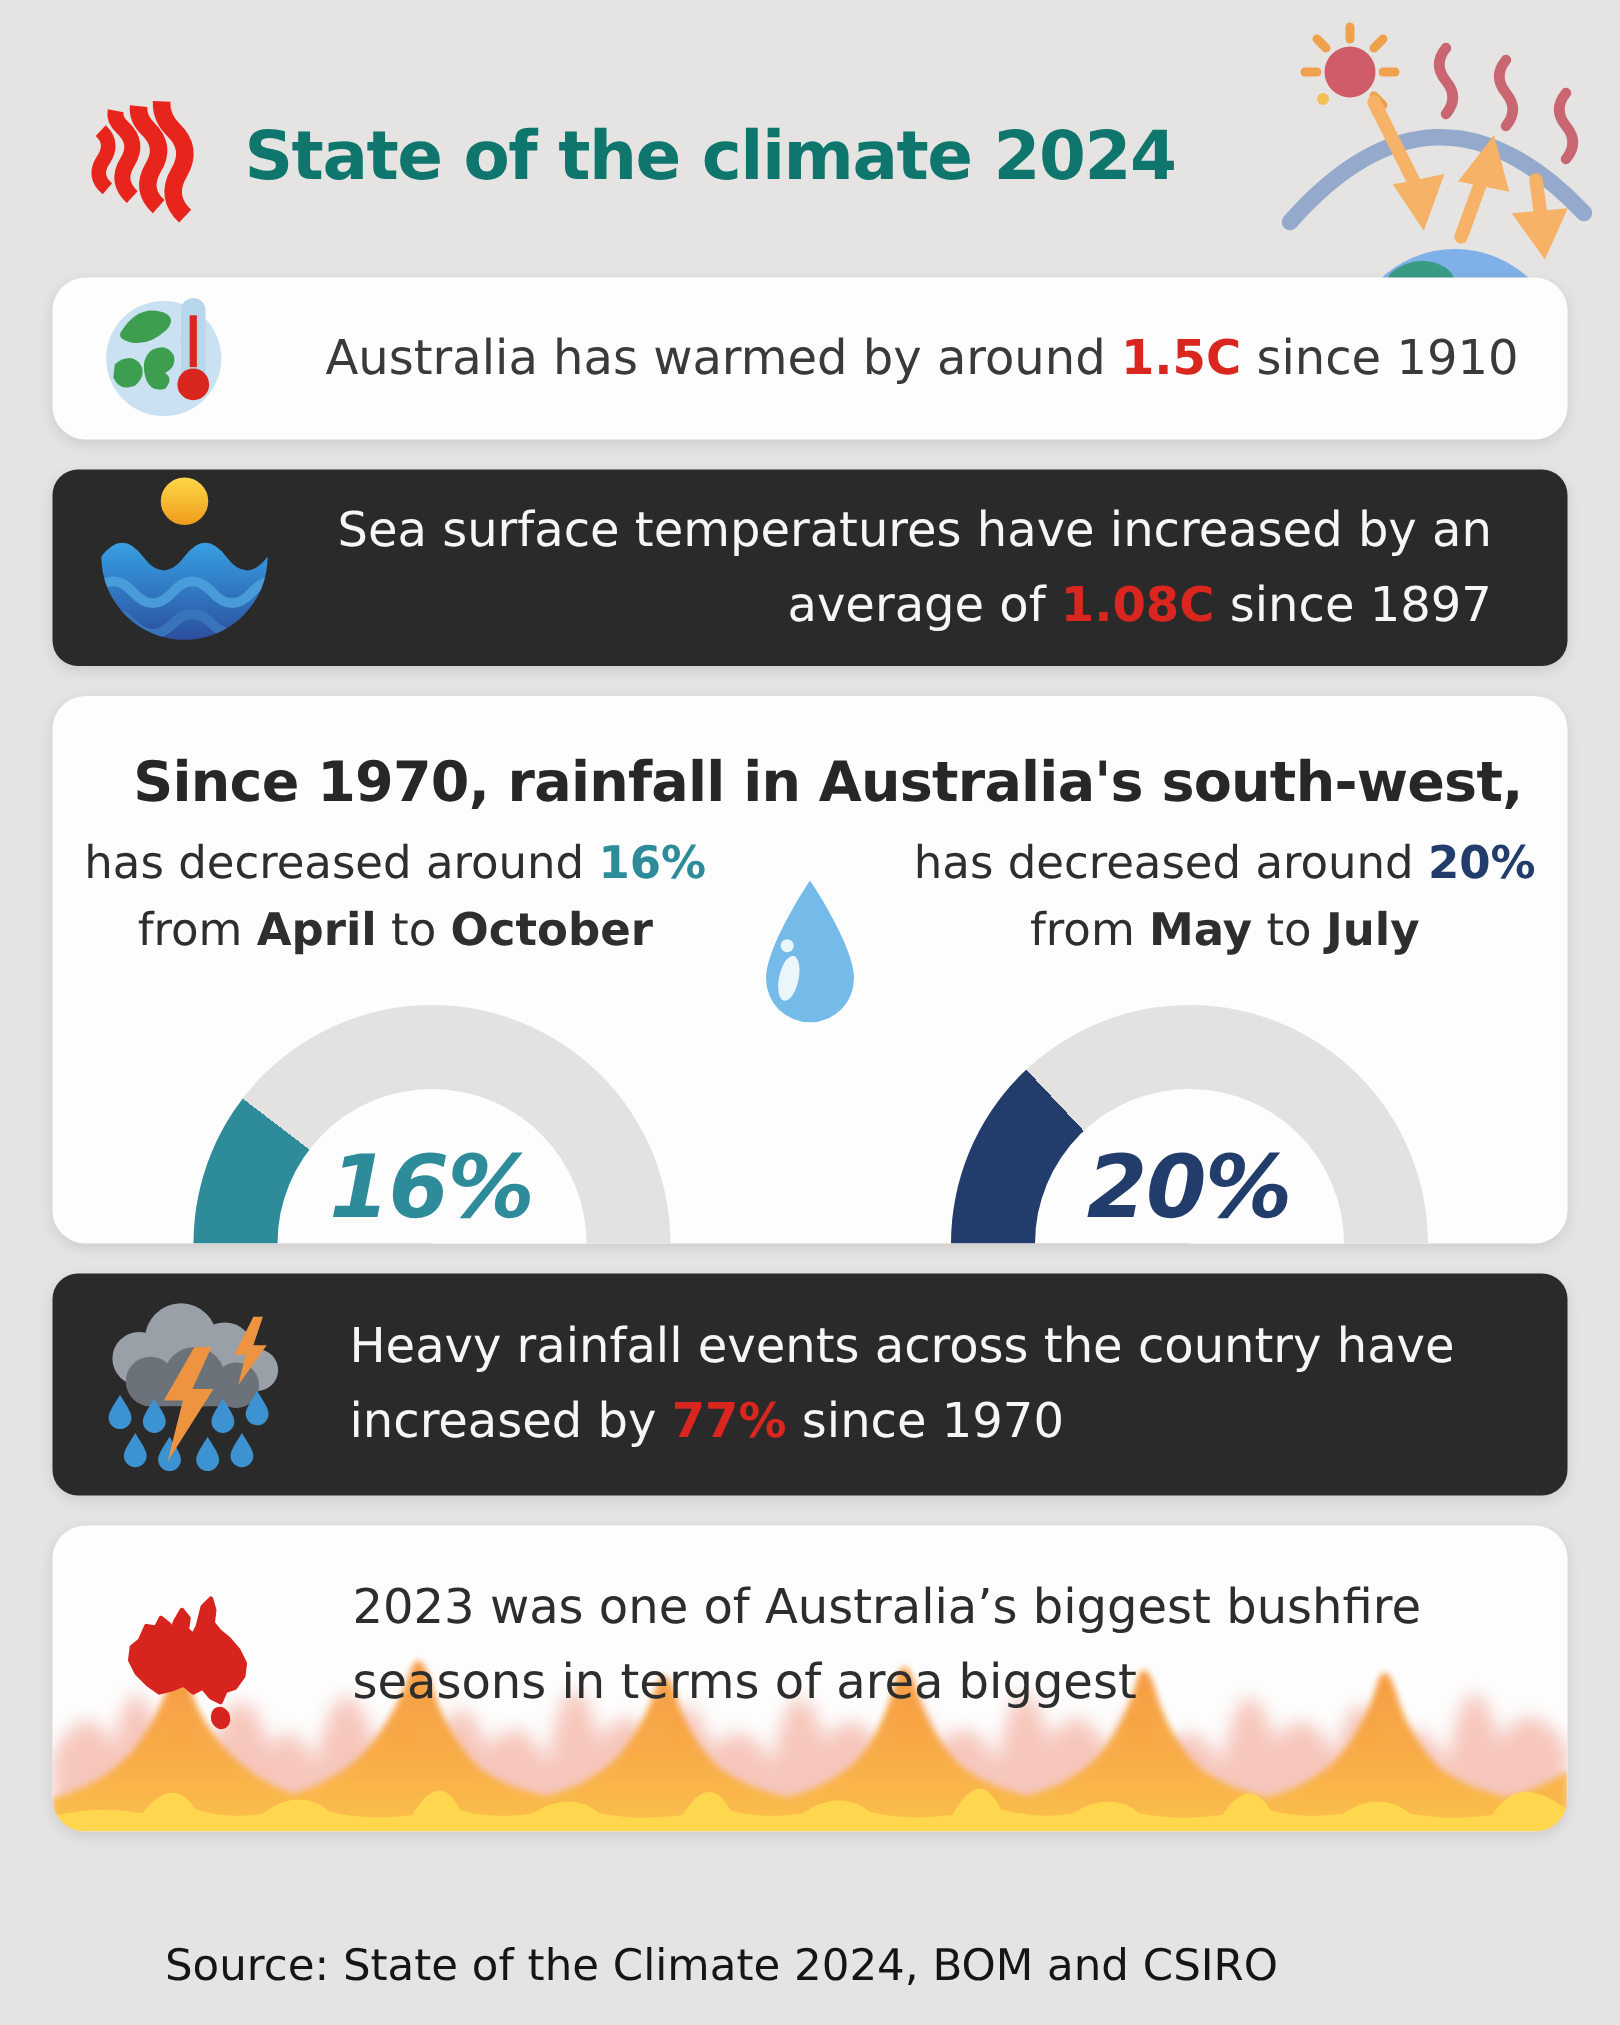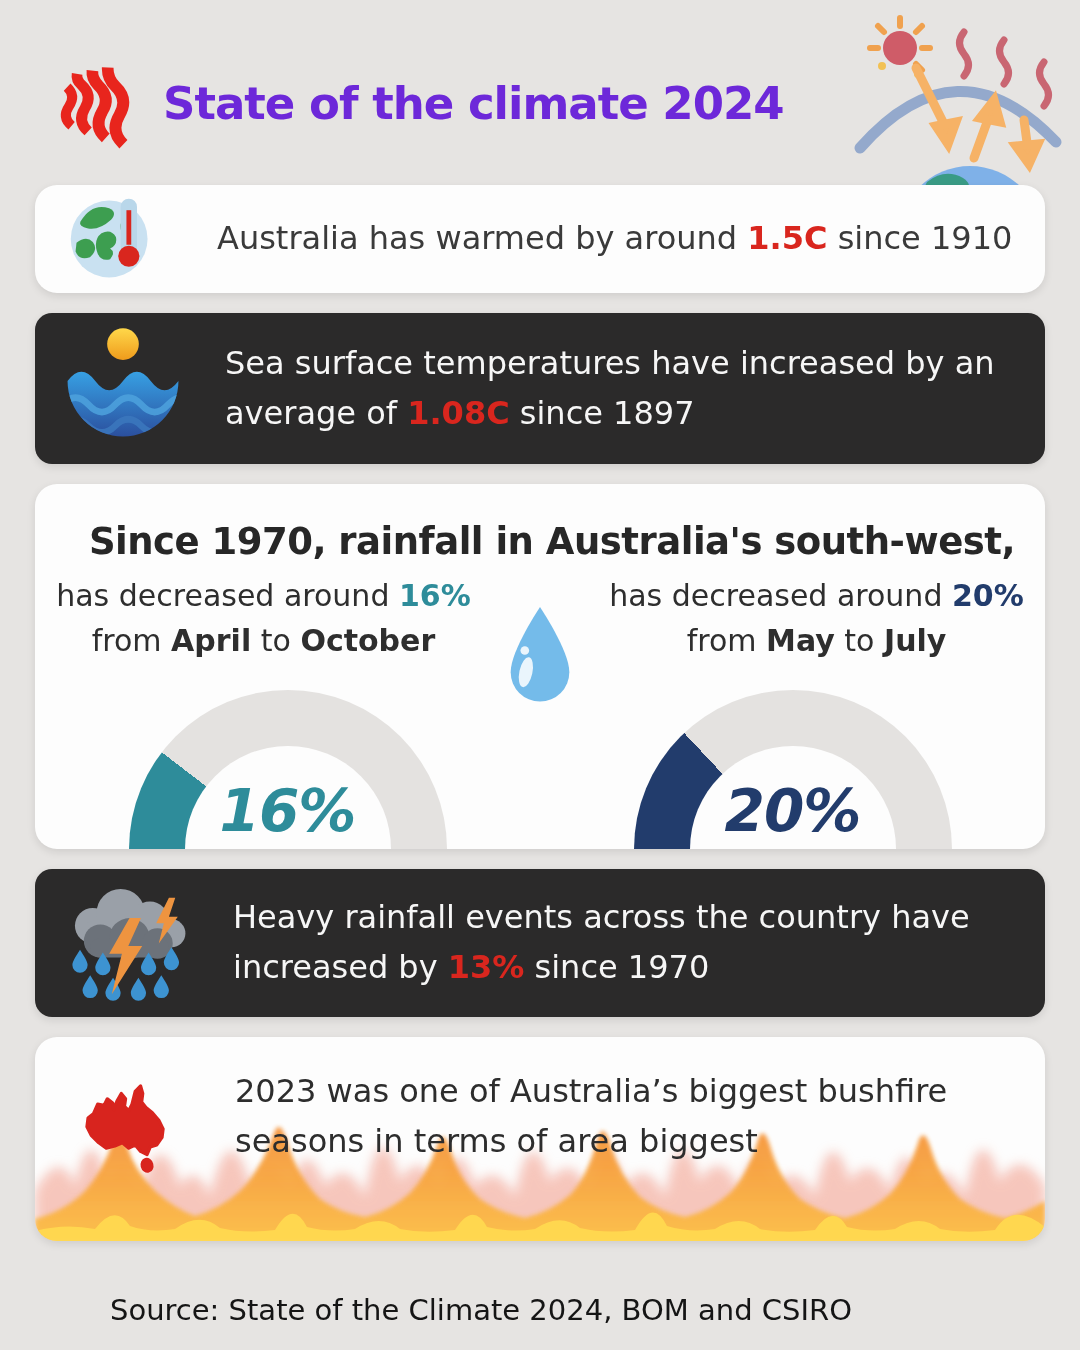--- a/index.html
+++ b/index.html
@@ -6,29 +6,29 @@
   body{
     width:1080px;height:1350px;position:relative;overflow:hidden;
     background:var(--bg,#e6e4e2);
     font-family:"DejaVu Sans","Liberation Sans",sans-serif;
     color:var(--text-dark,#2d2d2d);
   }
   .page{position:absolute;inset:0;}
   
   .header{position:absolute;top:52px;left:55px;display:flex;align-items:center;gap:30px;z-index:3;}
   .logo svg{display:block;}
-  h1.title{margin:0;font-size:45px;font-weight:800;letter-spacing:-1px;color:#6d28d9;}
+  h1.title{margin:0;font-size:45px;font-weight:800;letter-spacing:-1px;color:#0f766e;}
   .greenhouse{position:absolute;top:10px;right:14px;width:214px;height:200px;z-index:0;}
   
   .cards{position:absolute;top:185px;left:35px;width:1010px;display:flex;flex-direction:column;gap:20px;z-index:2;}
   .card{border-radius:22px;box-shadow:0 3px 9px rgba(0,0,0,.10);display:flex;align-items:center;}
   .card.white{background:var(--card-white,#fdfdfd);}
   .card.dark{background:var(--card-dark,#2b2a2a);color:var(--text-light,#f6f6f6);border-radius:17px;}
   .card-1{height:108px;padding:0 30px 0 30px;gap:56px;}
-  .card-2{height:151px;padding:0 30px 0 22px;gap:36px;}
+  .card-2{height:131px;padding:0 30px 0 22px;gap:36px;text-align:right;}
   .card-3{height:365px;display:block;position:relative;overflow:hidden;}
   .card-4{height:148px;padding:0 40px 0 22px;gap:36px;}
   .card-5{height:204px;display:block;position:relative;overflow:hidden;}
   .icon{flex:0 0 auto;display:flex;align-items:center;justify-content:center;}
   .fact{margin:0;font-size:32px;line-height:1.55;}
   .card-1 .fact{color:#3a3a3a;}
   .red{color:var(--accent-red,#d9261e);font-weight:700;font-style:normal;}
   b{font-weight:700;}
   
   .rain-heading{margin:36px 30px 10px;text-align:right;font-size:37px;font-weight:800;color:#272727;letter-spacing:-0.5px;}
@@ -214,21 +214,21 @@
             <path transform="translate(44,86)" d="M0 -9 C3 -4 6 0 6 3 A6 6 0 1 1 -6 3 C-6 0 -3 -4 0 -9 Z"></path>
             <path transform="translate(64,86)" d="M0 -9 C3 -4 6 0 6 3 A6 6 0 1 1 -6 3 C-6 0 -3 -4 0 -9 Z"></path>
             <path transform="translate(82,84)" d="M0 -9 C3 -4 6 0 6 3 A6 6 0 1 1 -6 3 C-6 0 -3 -4 0 -9 Z"></path>
           </g>
           <polygon points="57,30 41,58 51,58 43,90 67,52 56,52 66,30" fill="#ee9440"></polygon>
           <polygon points="88,14 78,34 84,34 80,50 95,29 88,29 93,14" fill="#ee9440"></polygon>
         </svg>
       </span>
       <p class="fact">
         <span style="display:block">Heavy rainfall events across the country have</span>
-        <span style="display:block"><span>increased by </span><b class="red">13%</b><span> since 1970</span></span>
+        <span style="display:block"><span>increased by </span><b class="red">77%</b><span> since 1970</span></span>
       </p>
     </section>
 
     <section class="card white card-5">
       <div class="bush-row">
         <span class="icon">
           <svg viewBox="0 0 110 100" width="118" height="128">
             <g fill="#d8241e" stroke="#d8241e" stroke-width="3" stroke-linejoin="round">
               <polygon points="19,34 23,25 29,26 32,20 37,24 38,30 41,22 45,15 49,20 48,27 52,31 55,25 58,13 63,8 65,15 64,23 68,28 74,33 80,40 84,48 83,56 78,63 72,65 69,72 63,69 58,63 52,66 46,61 39,64 31,66 24,61 17,54 13,46 14,38"></polygon>
               <ellipse cx="69" cy="82" rx="4.5" ry="5.5" transform="rotate(-15 69 82)"></ellipse>

